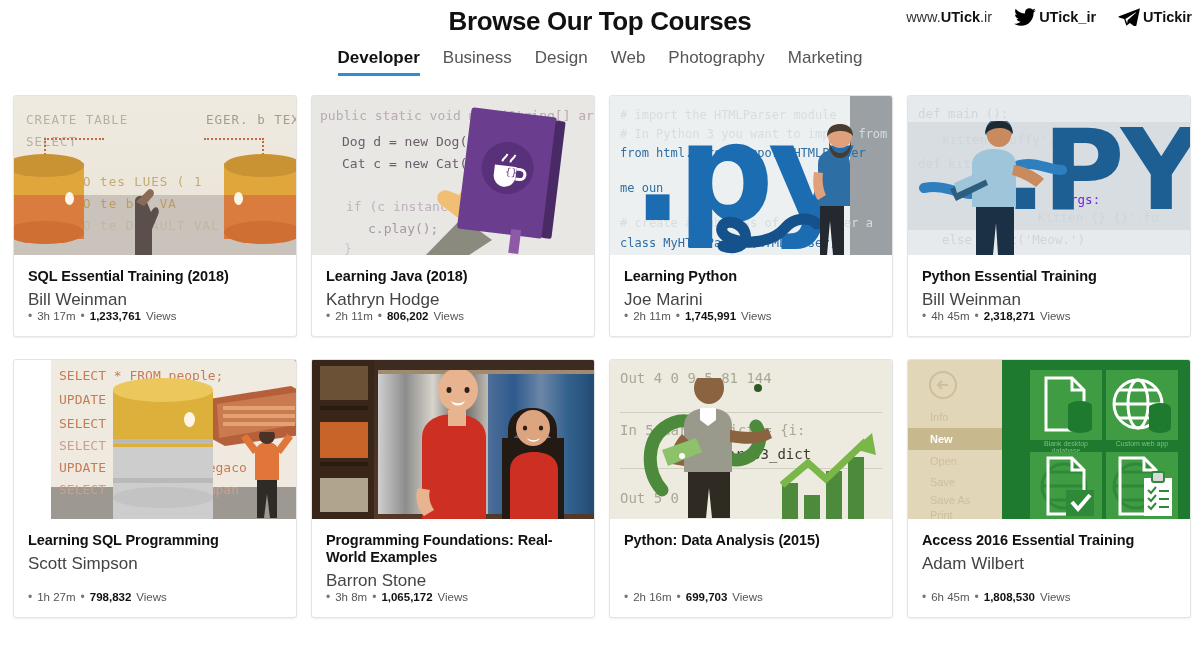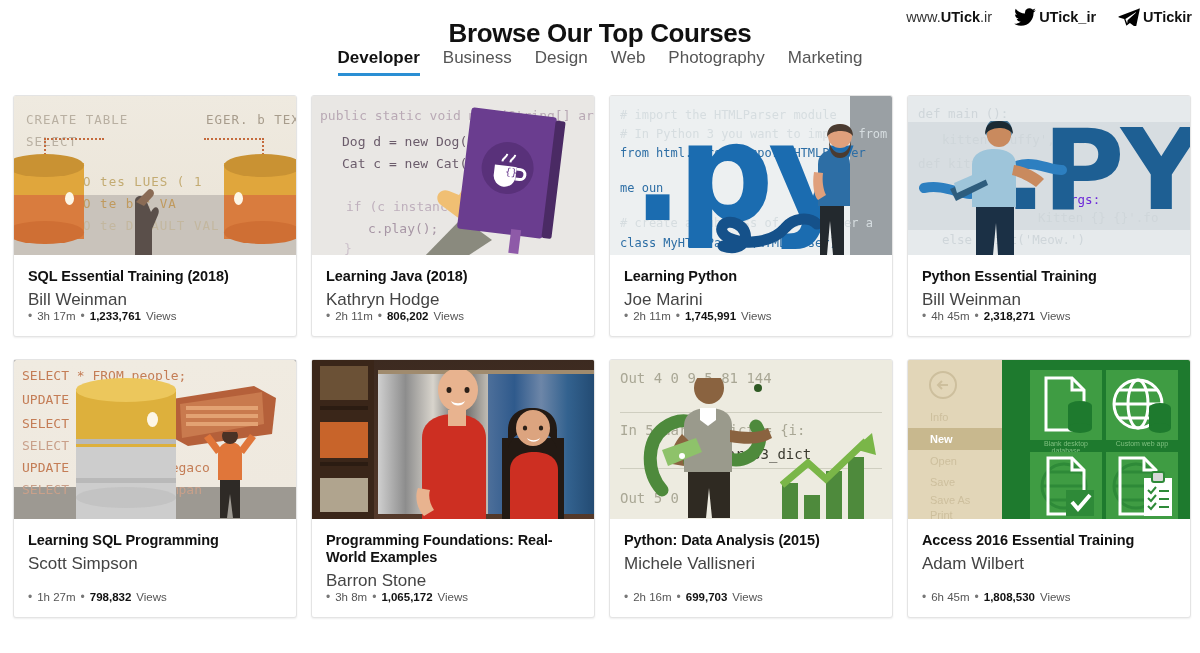--- a/index.html
+++ b/index.html
@@ -7,21 +7,21 @@
     margin: 0; padding: 0;
     width: 1200px; height: 653px;
     background: #ffffff;
     font-family: "Liberation Sans", sans-serif;
     overflow: hidden;
   }
   #page { position: relative; width: 1200px; height: 653px; background:#fff; }
 
   
   .page-title {
-    position: absolute; left: 0; top: 16px; width: 1200px;
+    position: absolute; left: 0; top: 4px; width: 1200px;
     text-align: center; font-size: 26px; font-weight: bold;
     letter-spacing: -0.4px; color: #111; line-height: 30px; padding-top: 2px;
   }
   .brand-bar {
     position: absolute; right: 8px; top: 8px;
     display: flex; align-items: center; gap: 22px;
     font-size: 14.5px; color: #111;
   }
   .brand-item { display: flex; align-items: center; gap: 3px; white-space: nowrap; }
   .brand-web { font-size: 14.5px; }
@@ -288,21 +288,21 @@
           <span class="dot">•</span>
           <span>4h 45m</span>
           <span class="dot">•</span>
           <span class="views">2,318,271</span>
           <span class="views-lbl">Views</span>
         </div>
       </div>
     </div>
 
     <div class="card row2">
-      <div class="thumb" style="background:#0f172a;">
+      <div class="thumb" style="background:#0f172a;margin-left:37px;">
         <div class="codebg" style="background:linear-gradient(180deg,#f0ebe1 0%,#efe9df 80%,#9d9992 80%,#9d9992 100%);"></div>
         <div class="codeline" style="left:8px;top:8px;color:#c47d56;font-size:13px;">SELECT * FROM people;</div>
         <div class="codeline" style="left:8px;top:32px;color:#c47d56;font-size:13px;">UPDATE p                 = 'Mar</div>
         <div class="codeline" style="left:8px;top:56px;color:#c47d56;font-size:13px;">SELECT *</div>
         <div class="codeline" style="left:8px;top:78px;color:#c9a08a;font-size:13px;">SELECT *                 compan</div>
         <div class="codeline" style="left:8px;top:100px;color:#c47d56;font-size:13px;">UPDATE p        company 'Megaco</div>
         <div class="codeline" style="left:8px;top:122px;color:#c9a08a;font-size:13px;">SELECT *        e WHERE compan</div>
 
         <svg style="position:absolute;left:152px;top:26px;" width="110" height="60" viewBox="0 0 110 60">
           <path fill="#b5603a" d="M0 14 L88 0 l22 12 -4 36 -84 12 -22-12z"></path>
@@ -417,21 +417,20 @@
           <path fill="#fff" d="M38 30 h16 v12 l-8 6 -8-6z"></path>
           <path fill="#8a6340" d="M32 10 a15 16 0 1 1 30 0 a15 16 0 0 1-30 0z"></path>
           <path fill="#8a6340" d="M68 52 c14 2 28 4 38 -2 l4 10 c-14 8-28 6-42 4z"></path>
           <path fill="#8a6340" d="M20 56 c-8 8-12 20-10 30 l12 2 c-2-8 0-18 6-24z"></path>
           <path fill="#8ec26a" d="M0 72 l34-12 6 14 -34 14z"></path>
           <circle cx="20" cy="78" r="3" fill="#fff"></circle>
         </svg>
       </div>
       <div class="card-body">
         <div class="card-title">Python: Data Analysis (2015)</div>
-        <div class="card-author">Michele Vallisneri</div>
         <div class="card-meta">
           <span class="dot">•</span>
           <span>2h 16m</span>
           <span class="dot">•</span>
           <span class="views">699,703</span>
           <span class="views-lbl">Views</span>
         </div>
       </div>
     </div>
 

